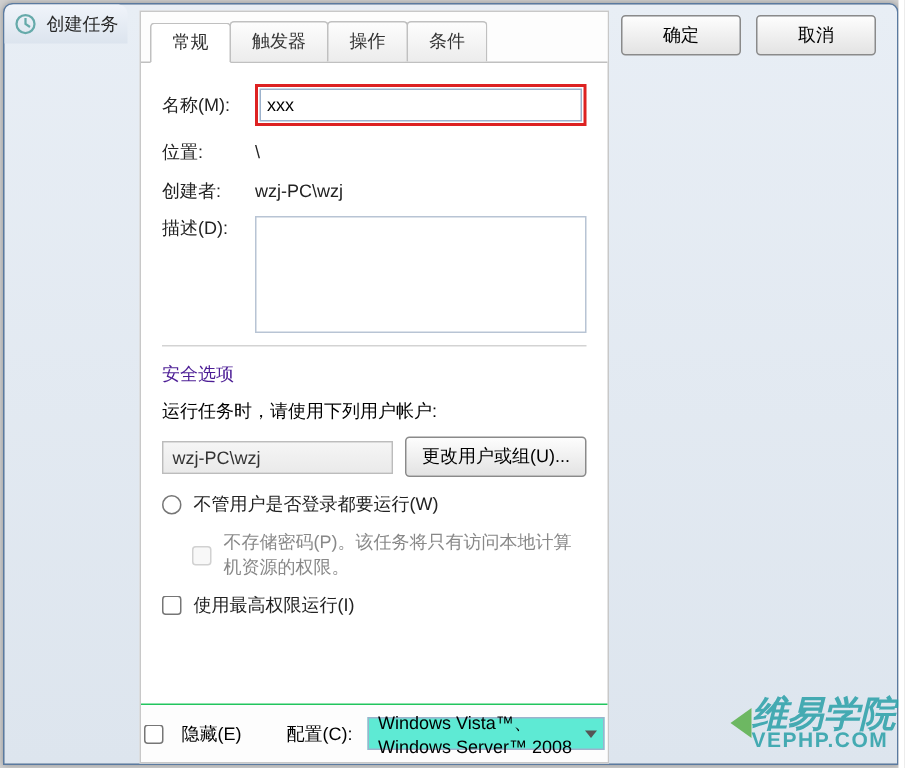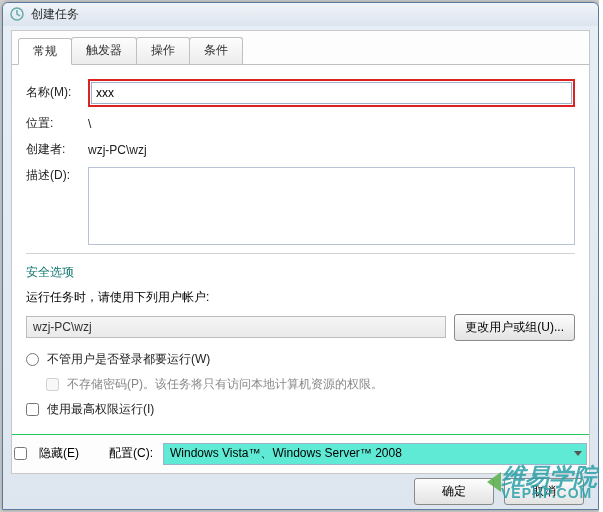--- a/index.html
+++ b/index.html
@@ -17,21 +17,21 @@
     position: absolute;
     left: 2px;
     top: 2px;
     width: 597px;
     height: 508px;
     background: linear-gradient(#e8eef5, #dde5ee);
     border: 1px solid #5a7aa0;
     border-radius: 6px 6px 0 0;
     box-shadow: 0 0 4px rgba(0,0,0,0.3);
     display: flex;
-    flex-direction: column;
+    flex-direction: row;
     justify-content: flex-end;
   }
   .titlebar {
     height: 26px;
     display: flex;
     align-items: center;
     padding: 0 6px;
     background: linear-gradient(#f0f4fa, #dce4ee);
     border-radius: 6px 6px 0 0;
   }
@@ -100,21 +100,21 @@
     flex:1;
     height: 78px;
     border: 1px solid #b8c4d4;
     background: #fff;
     resize: none;
     font-family: inherit;
     font-size: 12px;
     padding: 2px 4px;
   }
   .divider { border-top:1px solid #d3d3d3; margin: 6px 0 10px; }
-  .sec-title { margin-bottom: 8px; color:#0f766e;}
+  .sec-title { margin-bottom: 8px; color:#4c1d95;}
   .acct-row { display:flex; align-items:center; gap:8px; margin-bottom:10px;}
   .acct-box {
     flex:1;
     border:1px solid #bcbcbc;
     background: linear-gradient(#f5f5f5,#eaeaea);
     padding: 3px 6px;
     color:#333;
     height:22px;
     display:flex;
     align-items:center;

